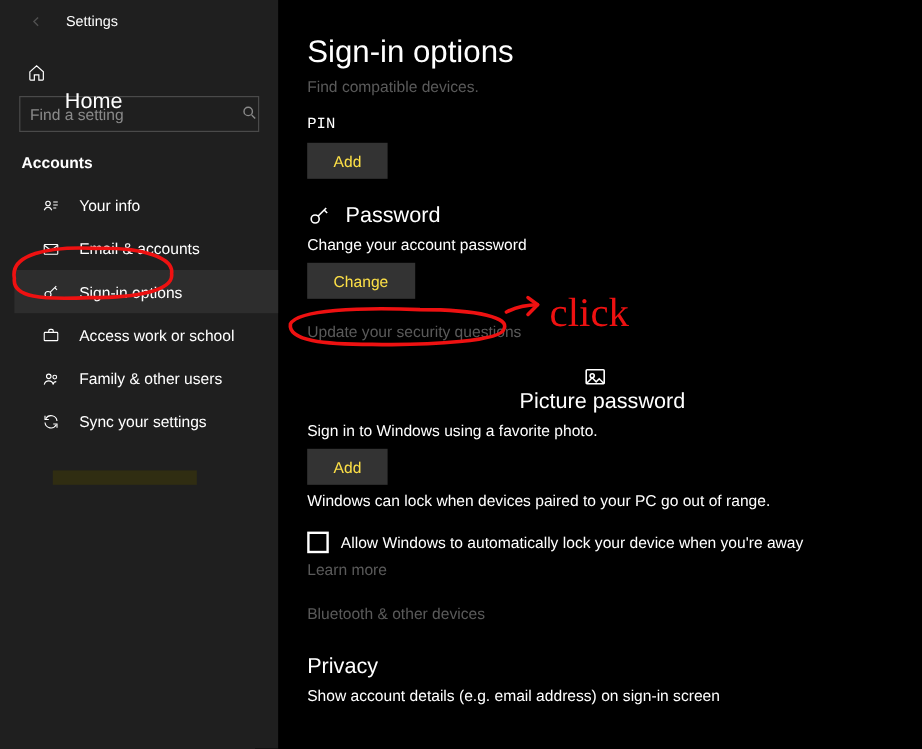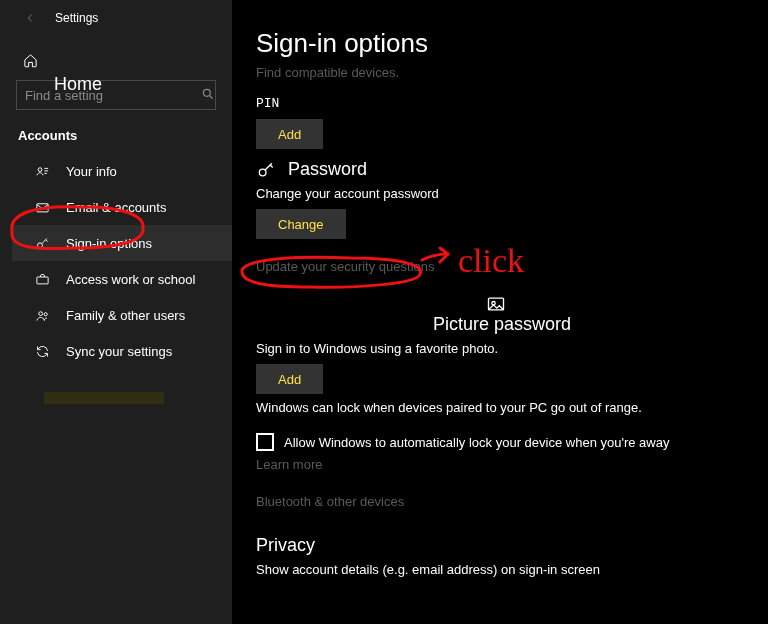--- a/index.html
+++ b/index.html
@@ -52,21 +52,21 @@
   
   .main { flex:1; background:#000; padding-left:24px; padding-top:28px; padding-right:20px; overflow:hidden; position:relative;}
   h1.page-title { font-size:26px; font-weight:400; margin-bottom:6px; }
   .subt { color:#5a5a5a; font-size:13px; }
   .sec-label { margin-top:16px; font-size:13px;font-family:Liberation Mono, monospace; }
   .dim-link { color:#5a5a5a; font-size:13px; display:inline-block; }
   .btn {
     background:#333; border:none; color:#fde047; font-size:13px;
     height:30px; padding:0 22px; margin-top:8px; cursor:pointer;
   }
-  h2.sec-head { display:flex; align-items:center; font-size:18px; font-weight:400; margin-top:10px;}
+  h2.sec-head { display:flex; align-items:center; font-size:18px; font-weight:400; margin-top:20px;}
   h2.sec-head .hicon { margin-right:12px; display:flex; width:20px; justify-content:center;}
   .body-text { font-size:13px; margin-top:6px;}
   .cb-row { display:flex; align-items:center; margin-top:18px;text-align:center;}
   .cb { width:18px; height:18px; border:2px solid #fff; margin-right:10px; flex-shrink:0;}
   .gap-sm{height:4px;}
 
   
   svg.anno { position:absolute; left:0; top:0; pointer-events:none; }
 </style>
 </head>

